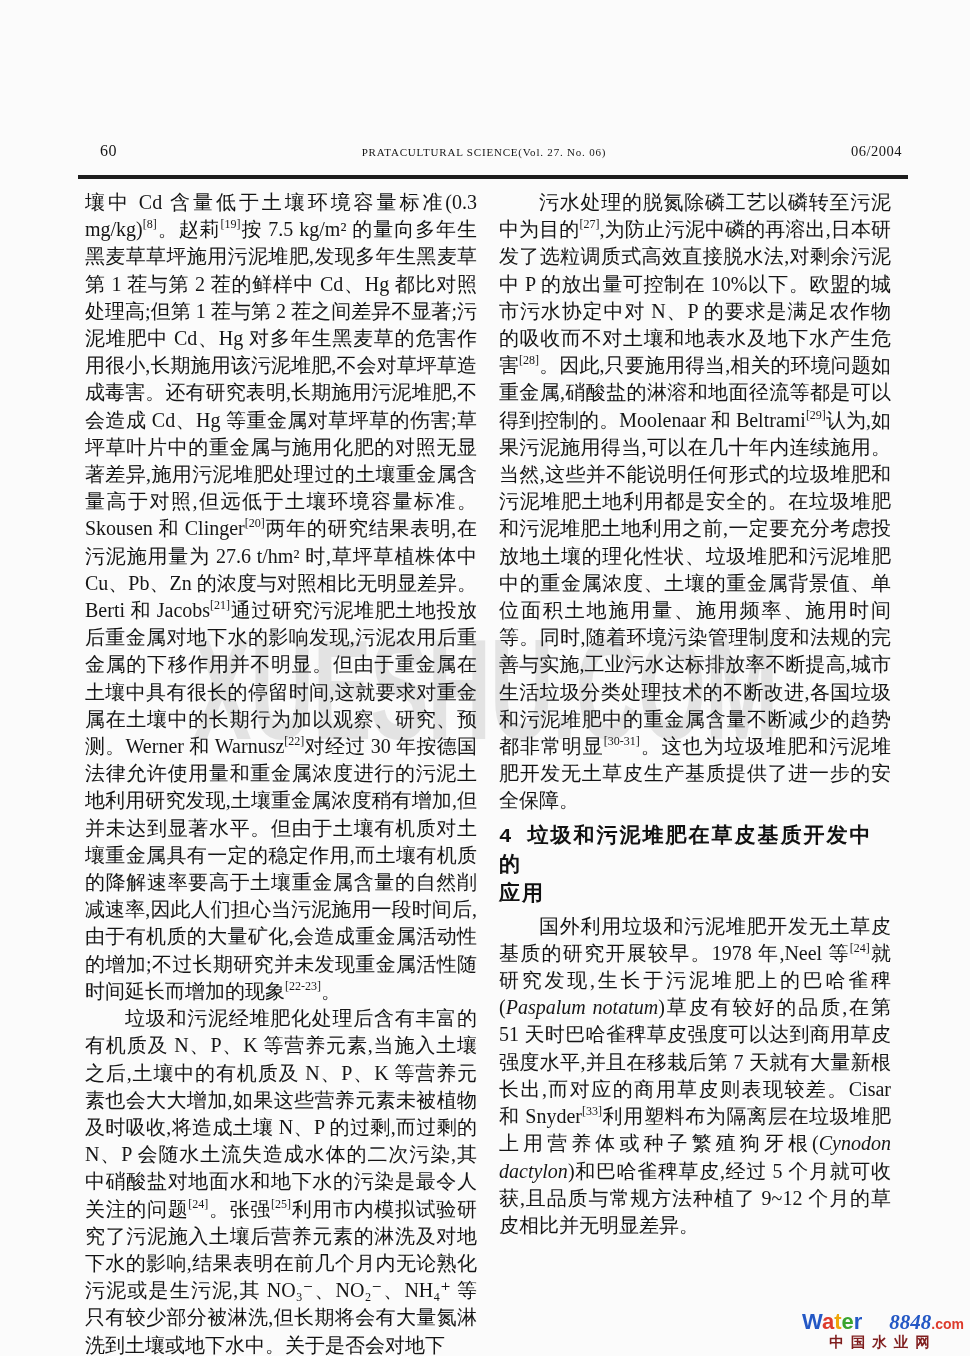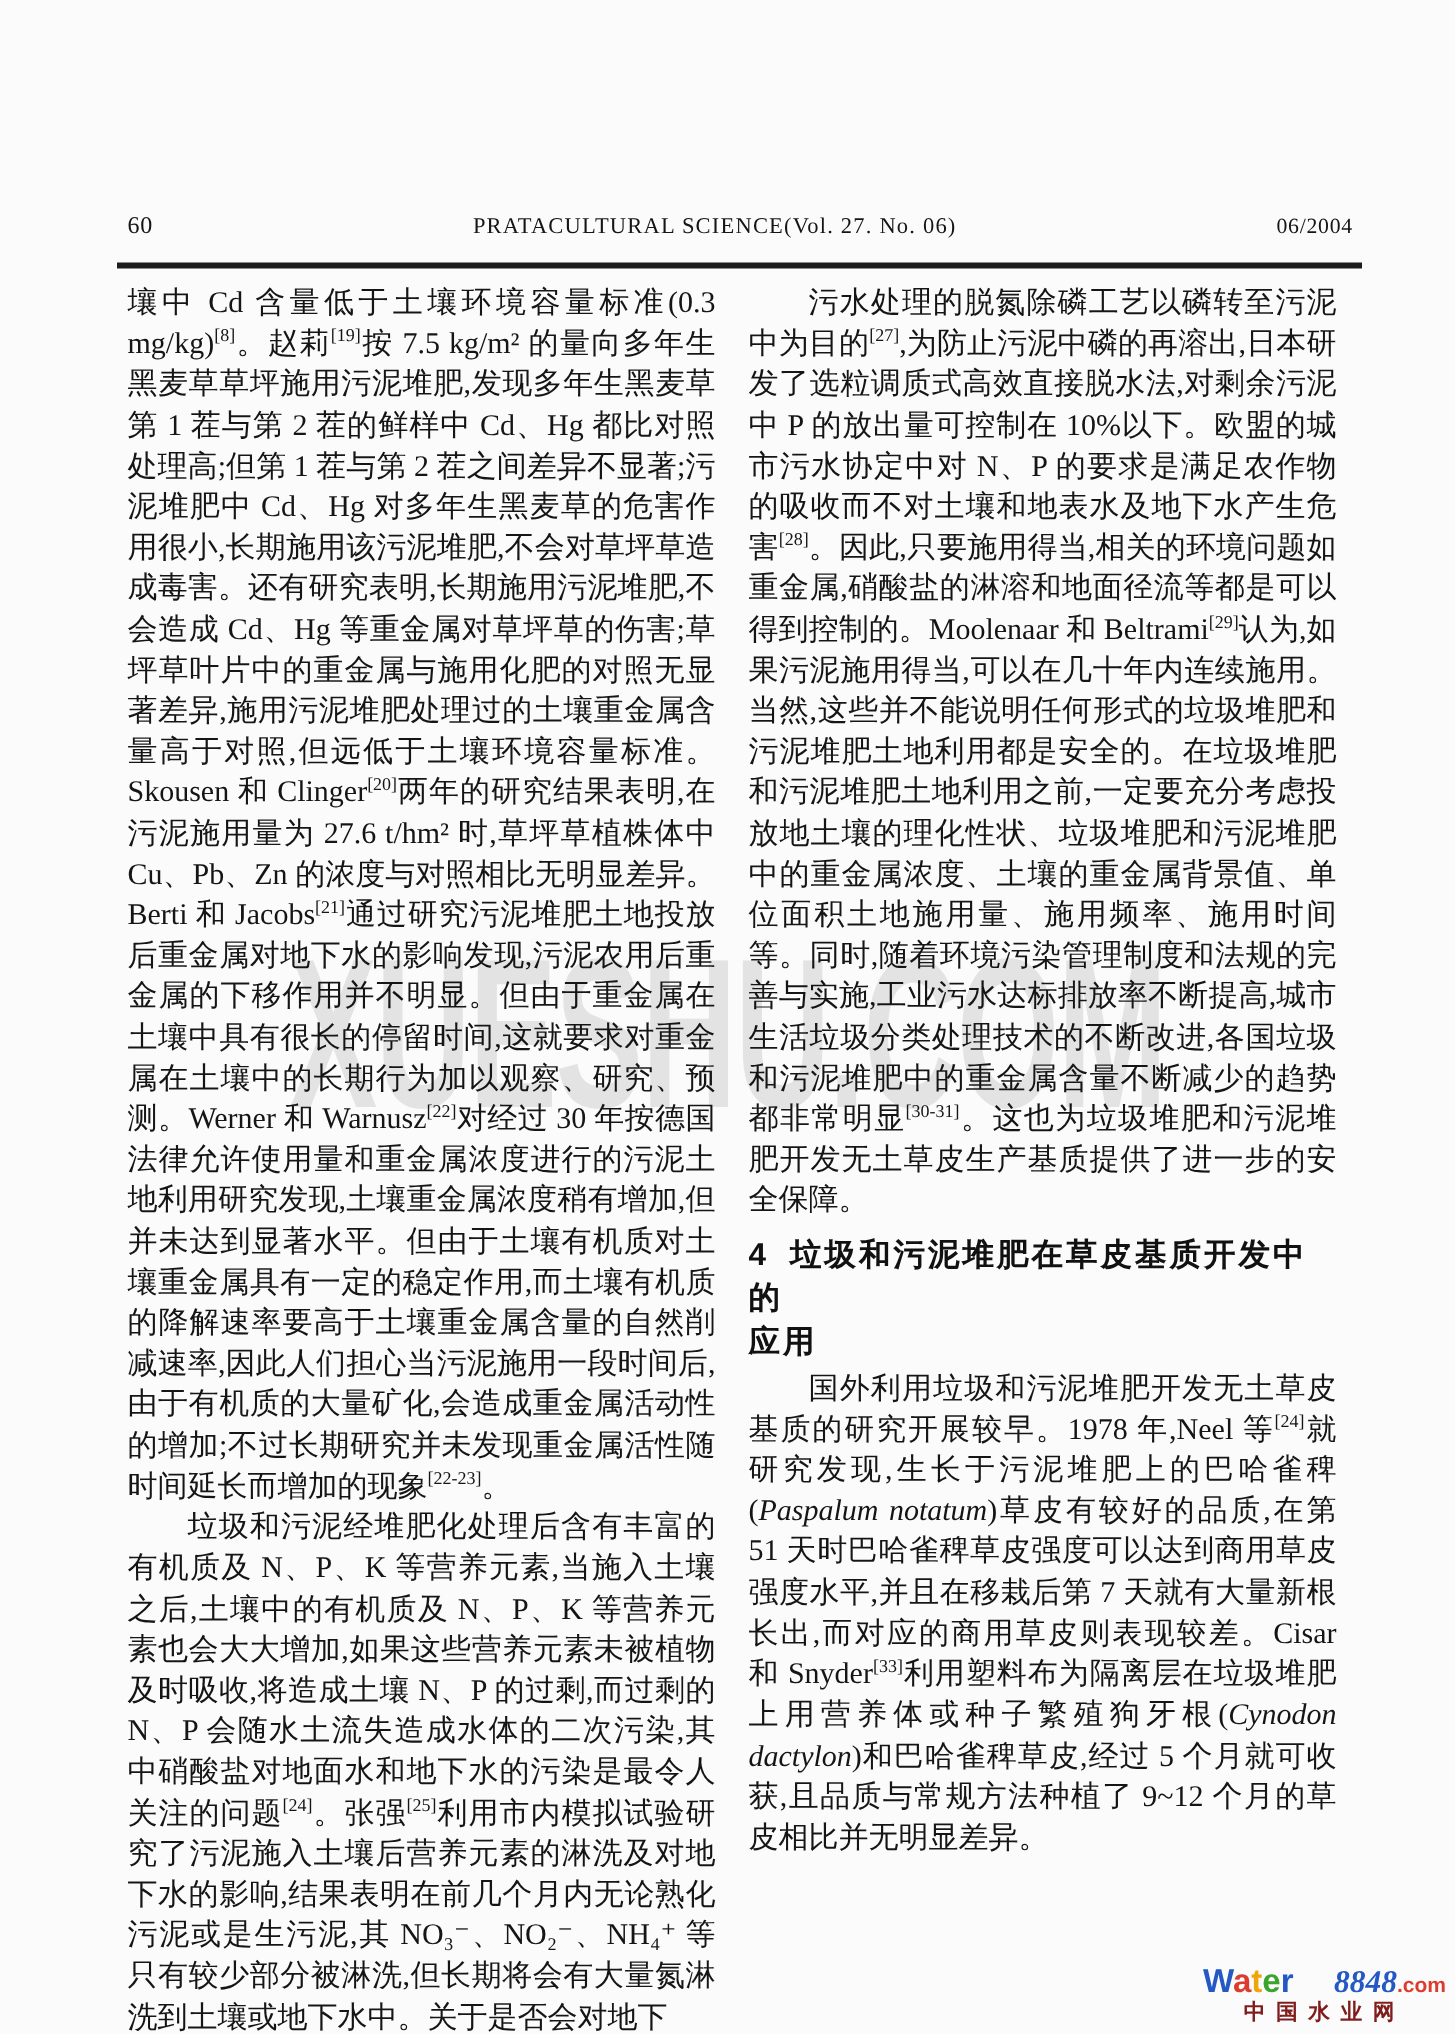--- a/index.html
+++ b/index.html
@@ -8,27 +8,27 @@
     background:#fbfbfb;
     font-family:"Liberation Serif","DejaVu Serif",serif;
     color:#151515;
     position:relative;
     overflow:hidden;
   }
   .page{position:absolute;inset:0;}
 
   
   .header-row{
-    position:absolute;top:142px;left:85px;right:68px;
+    position:absolute;top:142px;left:100px;right:68px;
     display:flex;justify-content:space-between;align-items:baseline;
     z-index:2;
     text-align:right;
   }
   .page-number{font-size:16px;letter-spacing:.5px;}
-  .journal-title{font-size:15px;letter-spacing:.8px;}
+  .journal-title{font-size:11px;letter-spacing:.8px;}
   .issue-date{font-size:14.5px;letter-spacing:.5px;}
   .header-rule{
     position:absolute;top:175px;left:78px;right:62px;height:4px;
     background:#1d1d1d;z-index:2;
   }
 
   
   .watermark{
     position:absolute;top:608px;left:50%;
     transform:translateX(-50%) scaleX(.62);
@@ -46,21 +46,21 @@
   .para{
     margin:0;font-size:20px;line-height:27.2px;
     text-align:justify;text-justify:inter-ideograph;
   }
   .para.indent{text-indent:2em;}
   .para sup{font-size:12px;line-height:0;vertical-align:super;letter-spacing:0;}
   .para i{font-style:italic;}
 
   .section-heading{
     margin:7px 0 4px 0;
-    font-family:Liberation Sans, sans-serif;
+    font-family:Liberation Mono, monospace;
     font-weight:bold;font-size:21px;line-height:29px;
     letter-spacing:2px;color:#111;
   }
   .section-heading .sec-num{display:inline-block;margin-right:16px;letter-spacing:0;}
 
   
   .logo{
     position:absolute;right:6px;bottom:6px;z-index:2;
     font-family:"Liberation Sans","DejaVu Sans",sans-serif;
     text-align:center;line-height:1.05;

